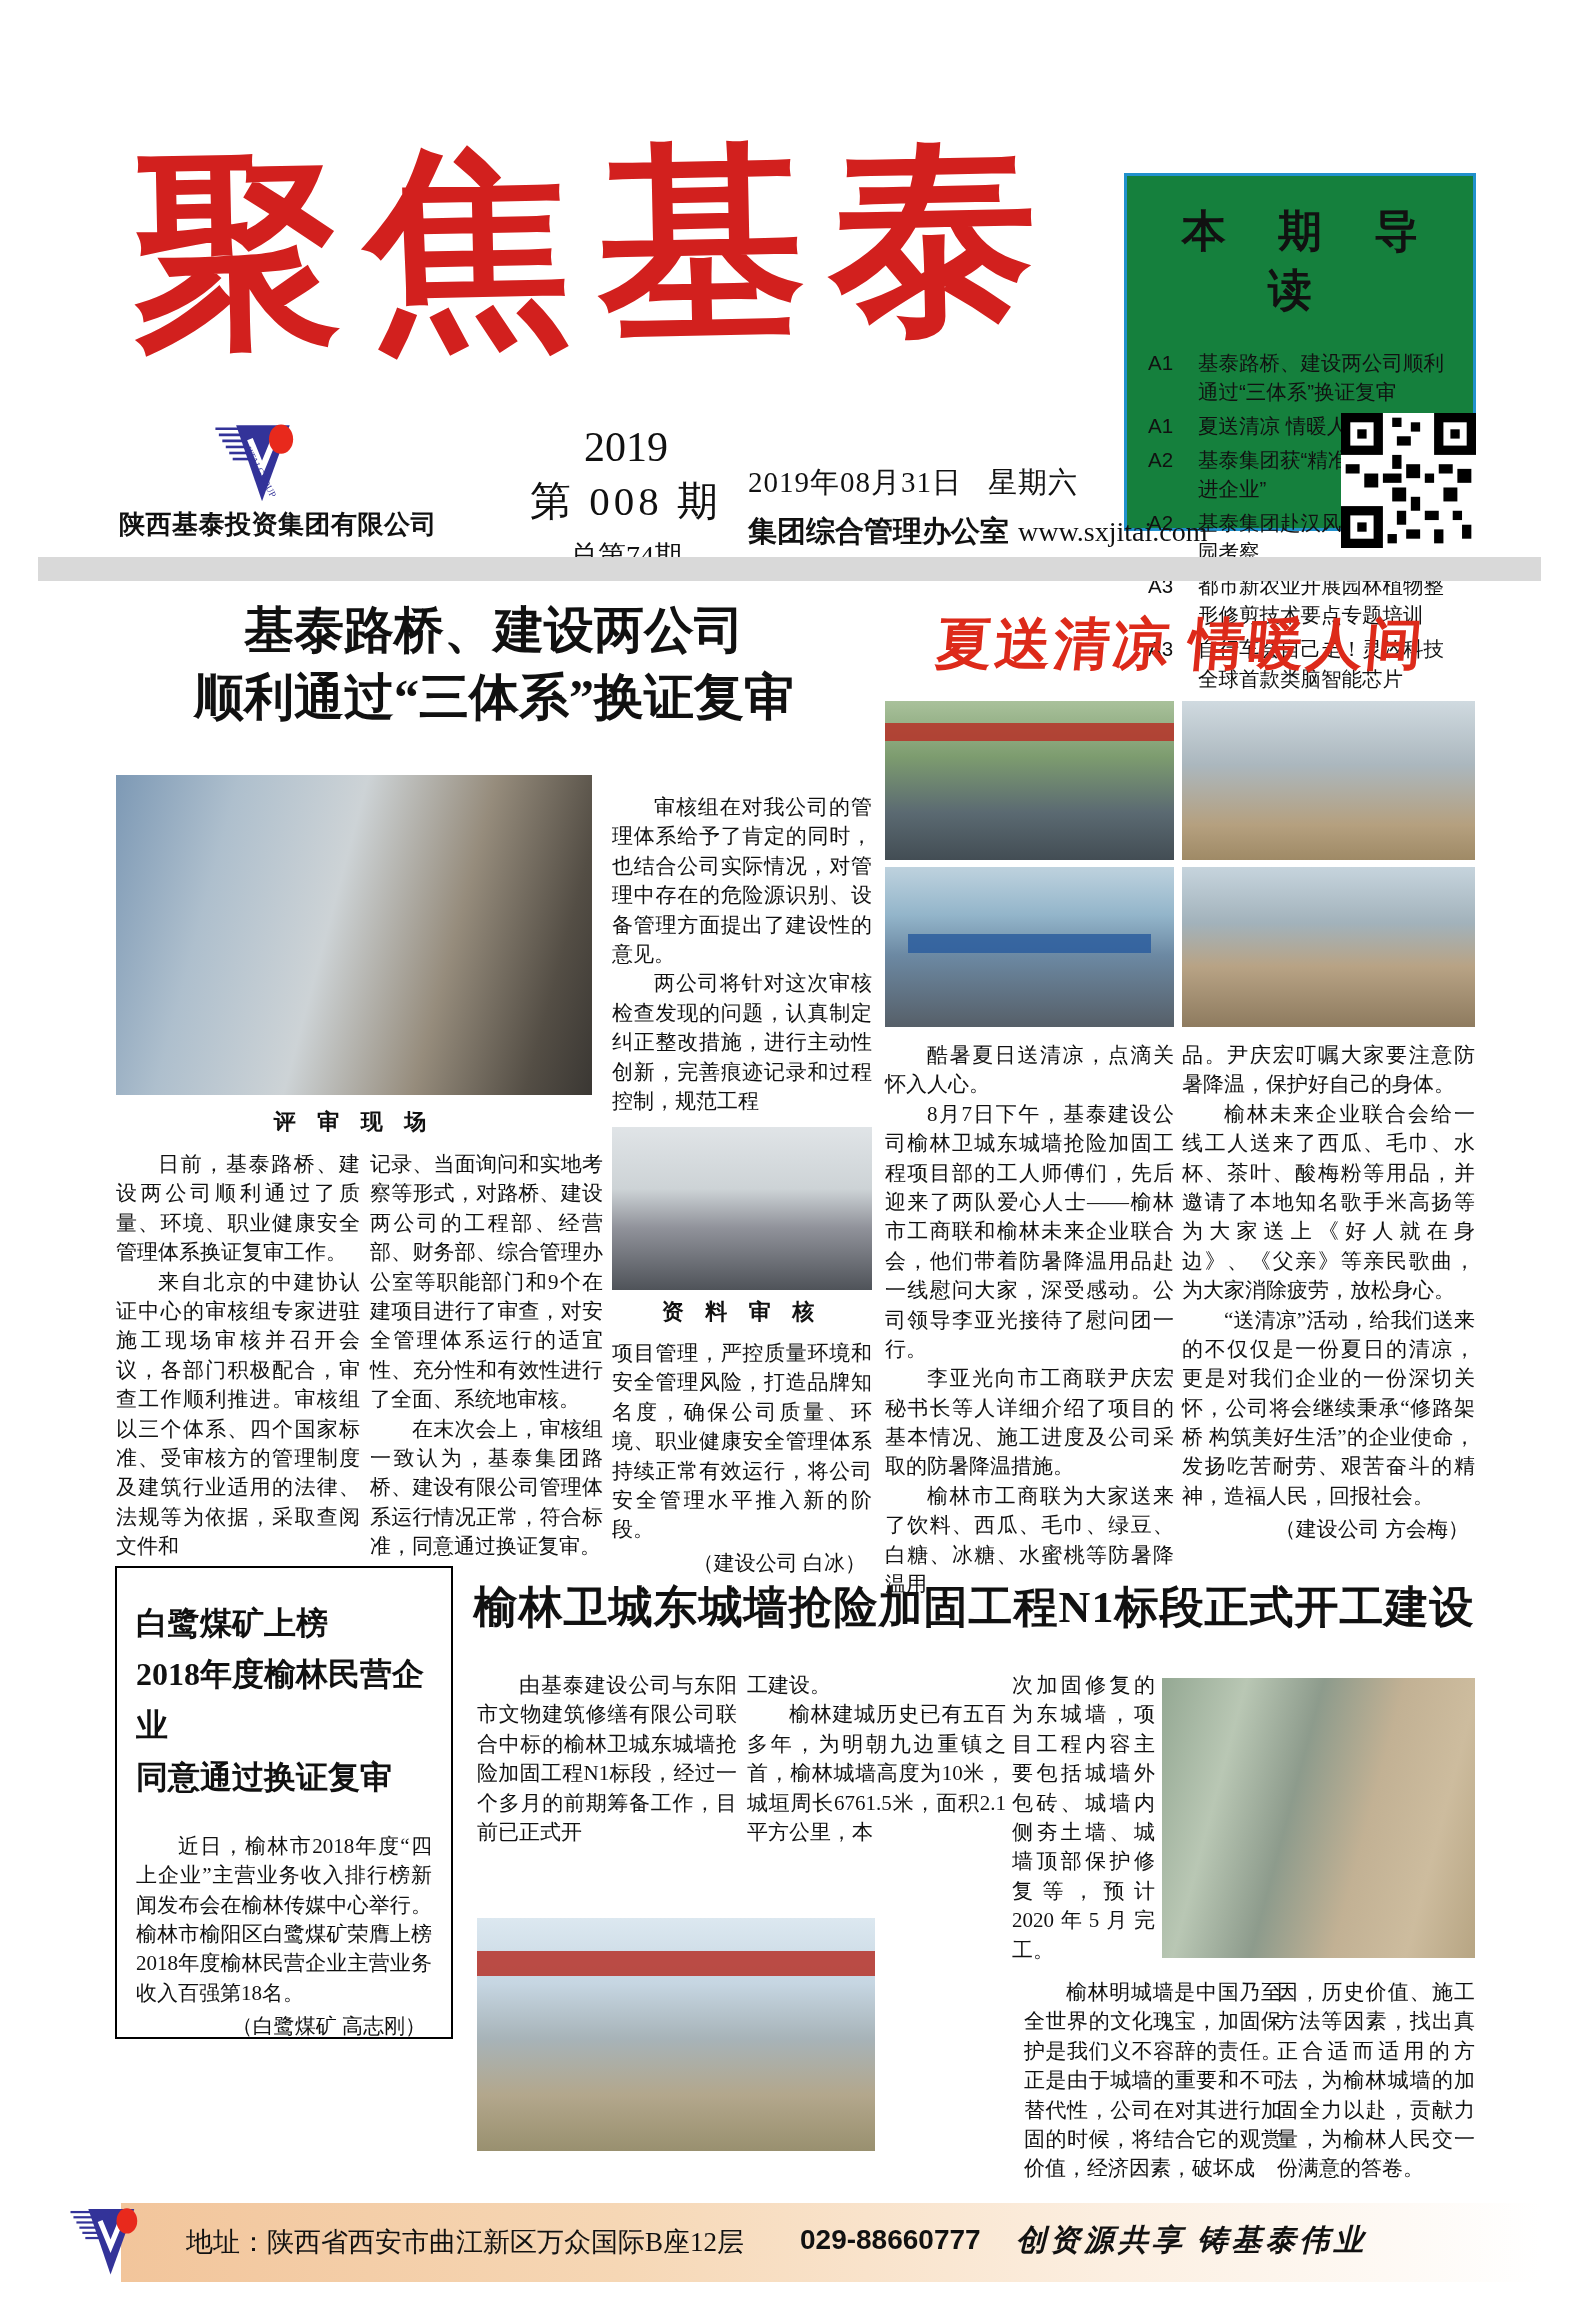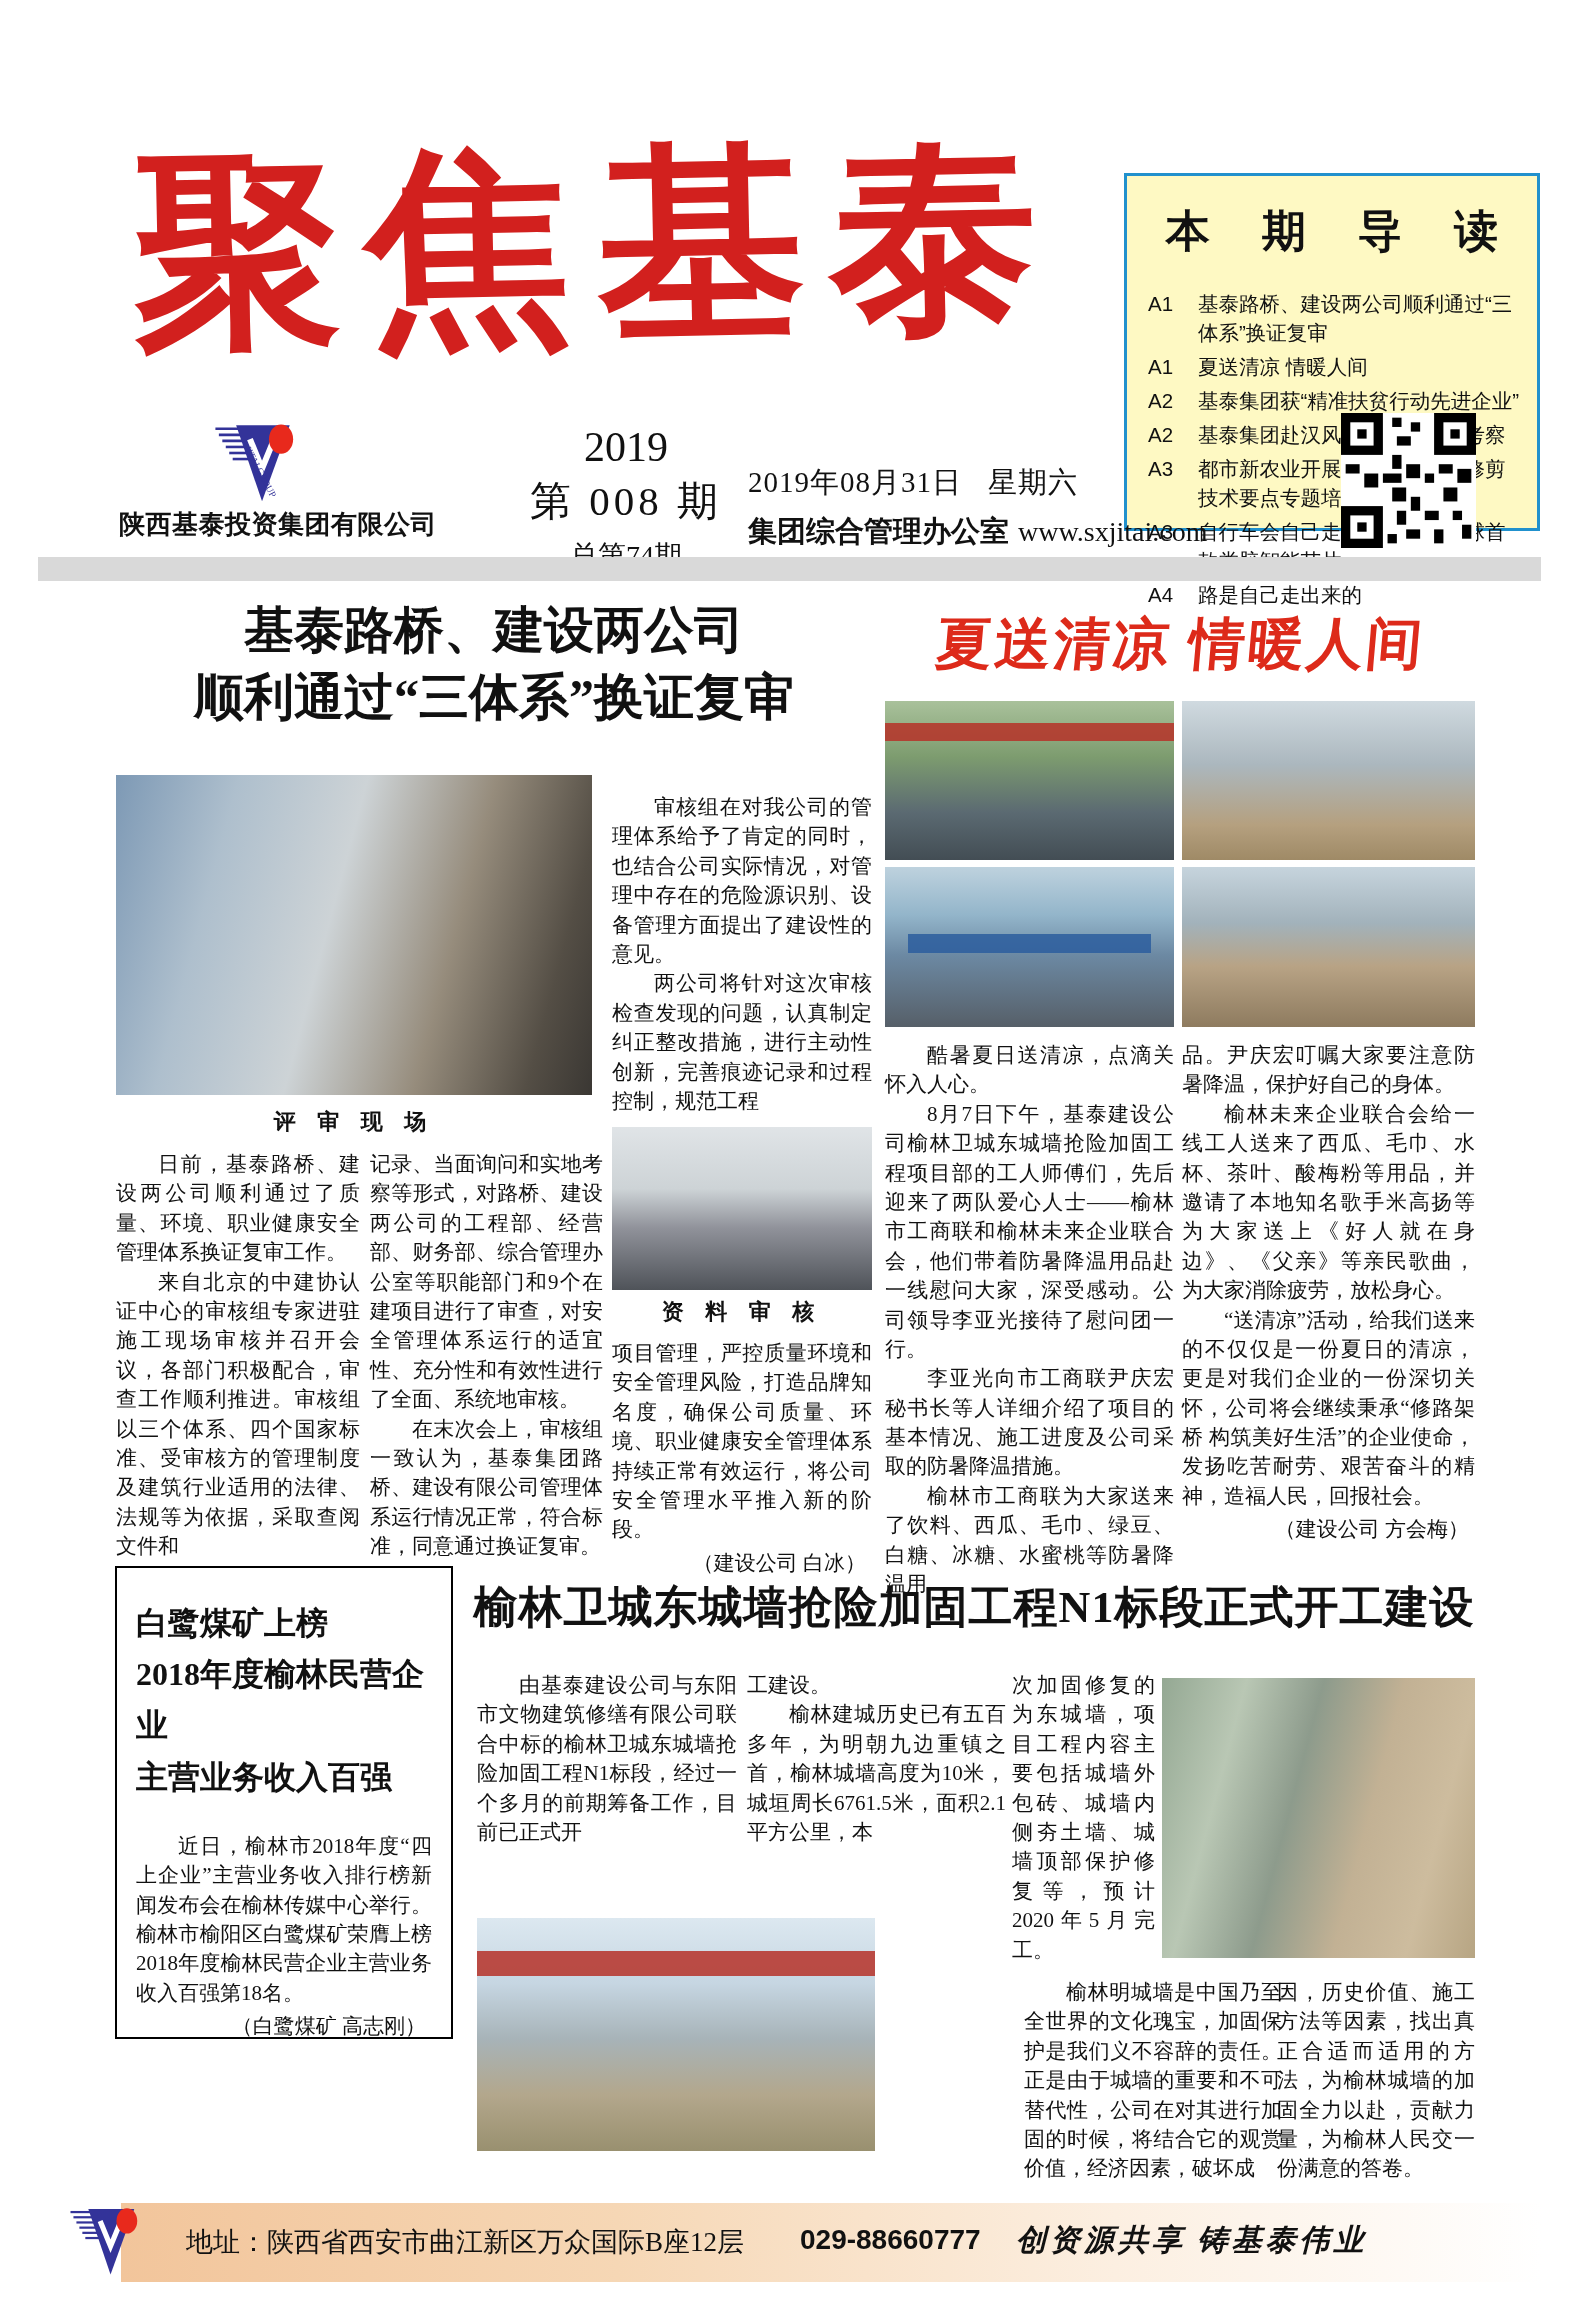--- a/index.html
+++ b/index.html
@@ -5,22 +5,22 @@
   html,body{margin:0;padding:0;background:#888;}
   .page{position:relative;width:1578px;height:2319px;background:#ffffff;overflow:hidden;
         font-family:"Liberation Serif","DejaVu Serif",serif;color:#111;}
   .abs{position:absolute;}
   .sans{font-family:"Liberation Sans","DejaVu Sans",sans-serif;}
 
   
   .masthead-title{left:133px;top:128px;width:941px;font-size:208px;line-height:1.15;
       font-weight:bold;color:#d2201e;letter-spacing:24px;transform:rotate(-1.2deg);
       font-family:"Liberation Serif",serif;white-space:nowrap;}
-  .guide-box{left:1124px;top:173px;width:416px;height:358px;border:3.5px solid #2191cd;
-      box-sizing:border-box;background:#fef9c3;}
+  .guide-box{left:1124px;top:173px;width:352px;height:358px;border:3.5px solid #2191cd;
+      box-sizing:border-box;background:#15803d;}
   .guide-title{margin-top:26px;text-align:center;font-size:44px;font-weight:bold;letter-spacing:20px;
       text-indent:20px;}
   .guide-list{margin:27.5px 15px 0 21px;font-size:20.5px;line-height:1.42;}
   .guide-item{display:flex;margin-bottom:5px;}
   .guide-page{width:50px;flex:none;}
   .guide-text{flex:1;}
 
   .logo-main{left:213px;top:415px;width:105px;height:95px;}
   .logo-svg{width:100%;height:100%;display:block;}
   .company-name{left:118px;top:507px;width:320px;font-size:26px;font-weight:bold;letter-spacing:0.5px;
@@ -261,21 +261,21 @@
     <p>品。尹庆宏叮嘱大家要注意防暑降温，保护好自己的身体。</p>
     <p class="indent">榆林未来企业联合会给一线工人送来了西瓜、毛巾、水杯、茶叶、酸梅粉等用品，并邀请了本地知名歌手米高扬等为大家送上《好人就在身边》、《父亲》等亲民歌曲，为大家消除疲劳，放松身心。</p>
     <p class="indent">“送清凉”活动，给我们送来的不仅仅是一份夏日的清凉，更是对我们企业的一份深切关怀，公司将会继续秉承“修路架桥  构筑美好生活”的企业使命，发扬吃苦耐劳、艰苦奋斗的精神，造福人民，回报社会。</p>
     <div class="byline">（建设公司  方会梅）</div>
   </div>
 
   <div class="abs a3-box">
     <div class="a3-title">
       <div>白鹭煤矿上榜</div>
       <div>2018年度榆林民营企业</div>
-      <div>主营业务收入百强</div>
+      <div>同意通过换证复审</div>
     </div>
     <div class="a3-body body-text">
       <p class="indent">近日，榆林市2018年度“四上企业”主营业务收入排行榜新闻发布会在榆林传媒中心举行。榆林市榆阳区白鹭煤矿荣膺上榜2018年度榆林民营企业主营业务收入百强第18名。</p>
       <div class="byline">（白鹭煤矿  高志刚）</div>
     </div>
   </div>
 
   <div class="abs a4-headline">榆林卫城东城墙抢险加固工程N1标段正式开工建设</div>
 
   <div class="abs a4-col1 body-text">

